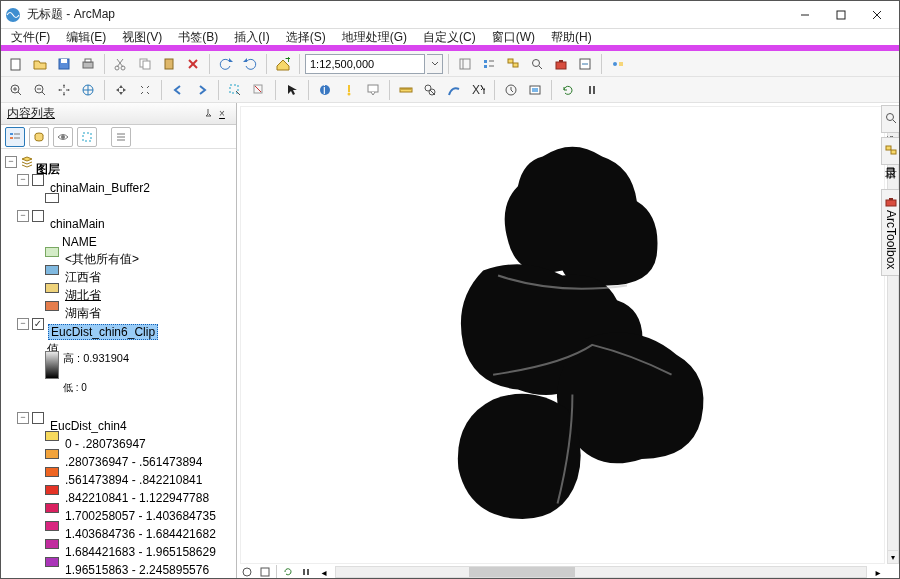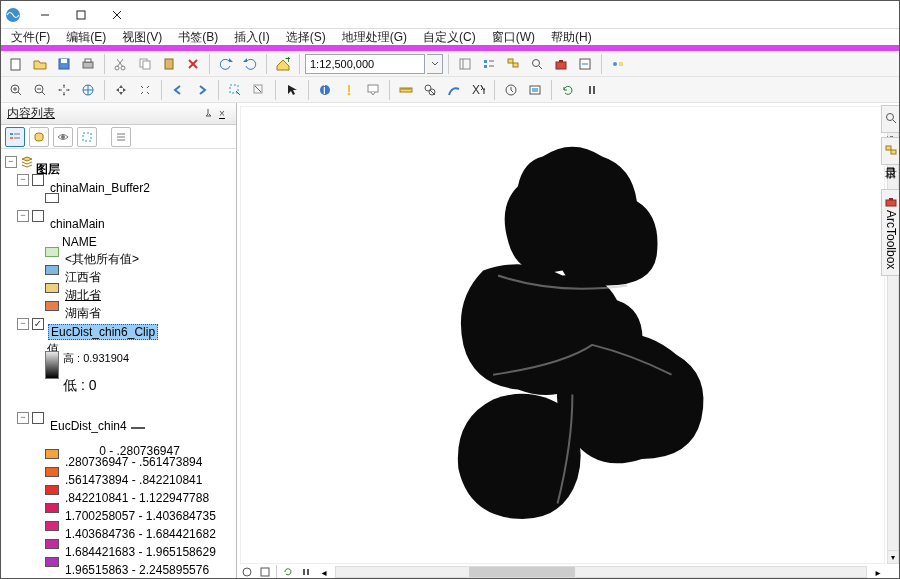--- a/index.html
+++ b/index.html
@@ -51,20 +51,21 @@
   .gradient-swatch { width: 14px; height: 28px; margin-right: 4px; background: linear-gradient(#e8e8e8,#000); border:1px solid #777; }
 </style>
 </head>
 <body>
 
 <div class="titlebar">
   <svg class="appicon" viewBox="0 0 16 16">
       <circle cx="8" cy="8" r="7" fill="#3e8ed0"></circle>
       <path d="M2 8 Q5 3 8 8 T14 8" stroke="#fff" stroke-width="1.2" fill="none"></path>
     </svg>
+  <span class="title">无标题 - ArcMap</span>
   <div class="wbtns">
     <div class="wbtn">
         <svg width="10" height="10">
           <line x1="1" y1="5" x2="9" y2="5" stroke="#222"></line>
         </svg>
       </div>
     <div class="wbtn">
         <svg width="10" height="10">
           <rect x="1" y="1" width="8" height="8" stroke="#222" fill="none"></rect>
         </svg>
@@ -457,32 +458,32 @@
         <span class="chk checked"></span>
         <span class="lbl sel">EucDist_chin6_Clip</span>
       </div>
       <div class="node" style="padding-left:42px">
         <span class="lbl">值</span>
       </div>
       <div style="display:flex;align-items:flex-start;padding-left:42px;height:46px">
         <div class="gradient-swatch"></div>
         <div style="display:flex;flex-direction:column;justify-content:space-between;height:44px">
           <span class="lbl" style="font-size:11px">高 : 0.931904</span>
-          <span class="lbl" style="font-size:14px">低 : 0</span>
+          <span class="lbl" style="font-size:10px">低 : 0</span>
         </div>
       </div>
       <div style="height:12px"></div>
 
       <div class="node" style="padding-left:14px">
         <span class="exp">−</span>
         <span class="chk"></span>
         <span class="lbl">EucDist_chin4</span>
       </div>
       <div id="l4-items">
-          <div class="node" style="padding-left: 42px; flex-direction: column;">
+          <div class="node" style="padding-left: 42px;">
             <span class="swatch" style="background:#f6d95d"></span>
             <span class="lbl">0 - .280736947</span>
           </div>
           <div class="node" style="padding-left: 42px;">
             <span class="swatch" style="background:#f2a33b"></span>
             <span class="lbl">.280736947 - .561473894</span>
           </div>
           <div class="node" style="padding-left: 42px;">
             <span class="swatch" style="background:#ef6522"></span>
             <span class="lbl">.561473894 - .842210841</span>

